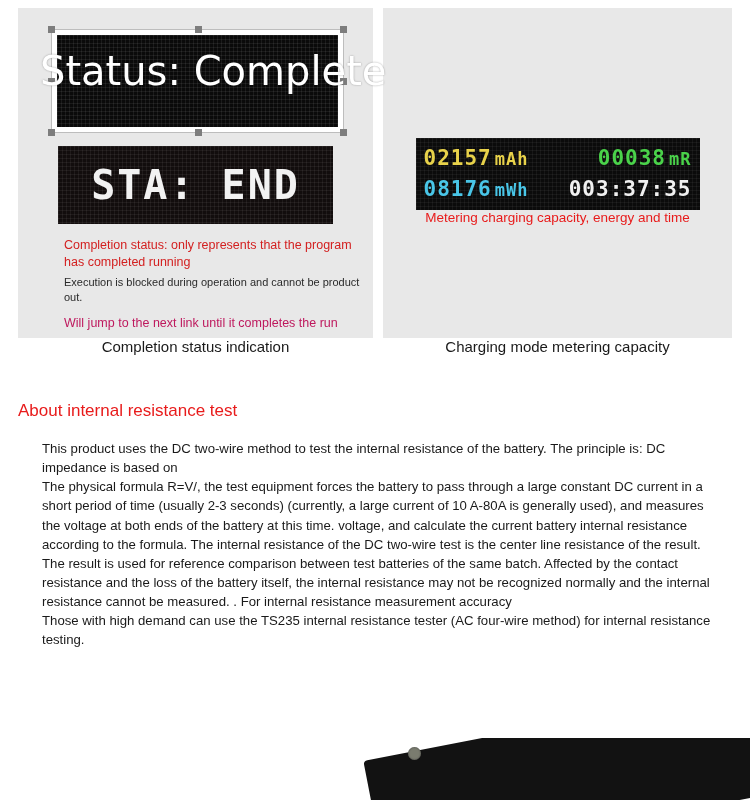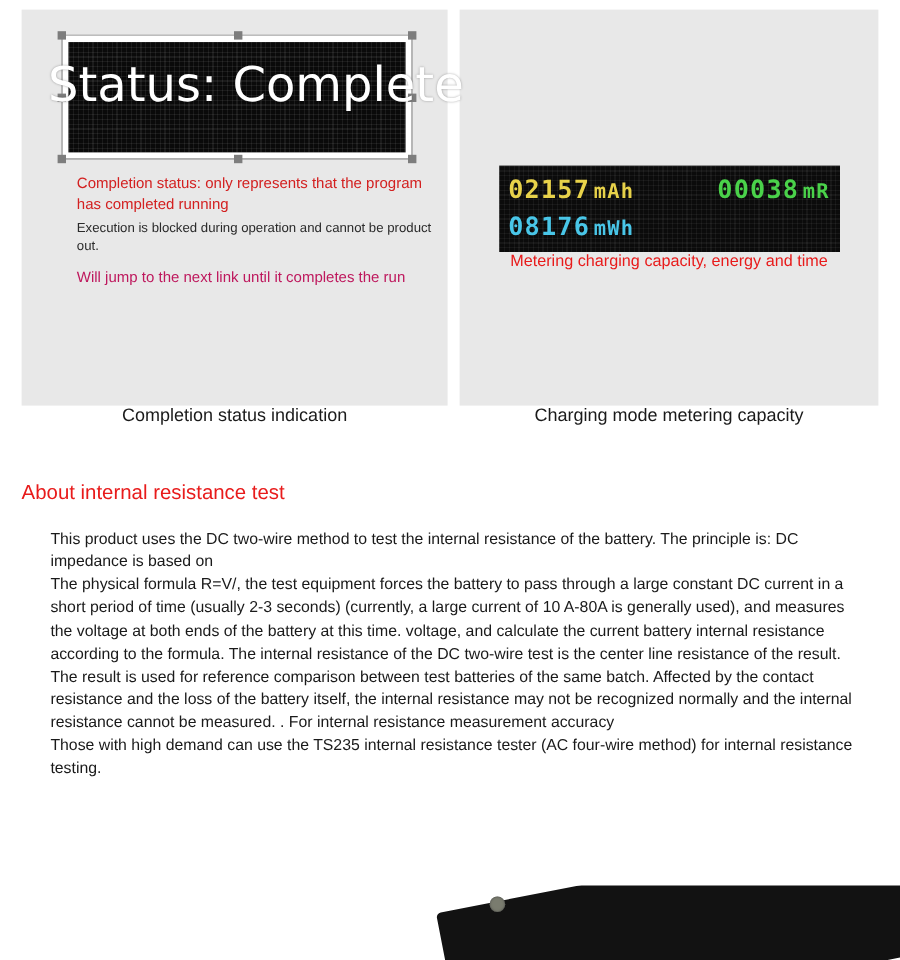--- a/index.html
+++ b/index.html
@@ -190,20 +190,23 @@
         <span class="handle h-tr"></span>
         <span class="handle h-ml"></span>
         <span class="handle h-mr"></span>
         <span class="handle h-bl"></span>
         <span class="handle h-bc"></span>
         <span class="handle h-br"></span>
       </div>
 
       <div class="status-overlay">Status: Complete</div>
 
+      <div class="lcd-small">
+        <span class="txt">STA: END</span>
+      </div>
 
       <div class="note-red">Completion status: only represents that the program has completed running</div>
       <div class="note-dark">Execution is blocked during operation and cannot be product out.</div>
       <div class="note-dark2">Will jump to the next link until it completes the run</div>
     </div>
     <div class="panel-caption">Completion status indication</div>
   </div>
 
   <div class="panel">
     <div class="panel-body">
@@ -214,20 +217,21 @@
             <span>02157</span><span class="m-unit">mAh</span>
           </span>
           <span class="m-green">
             <span>00038</span><span class="m-unit">mR</span>
           </span>
         </div>
         <div class="meter-row">
           <span class="m-cyan">
             <span>08176</span><span class="m-unit">mWh</span>
           </span>
+          <span class="m-white">003:37:35</span>
         </div>
       </div>
 
       <div class="meter-note">Metering charging capacity, energy and time</div>
     </div>
     <div class="panel-caption">Charging mode metering capacity</div>
   </div>
 </div>
 
 <div class="article">

